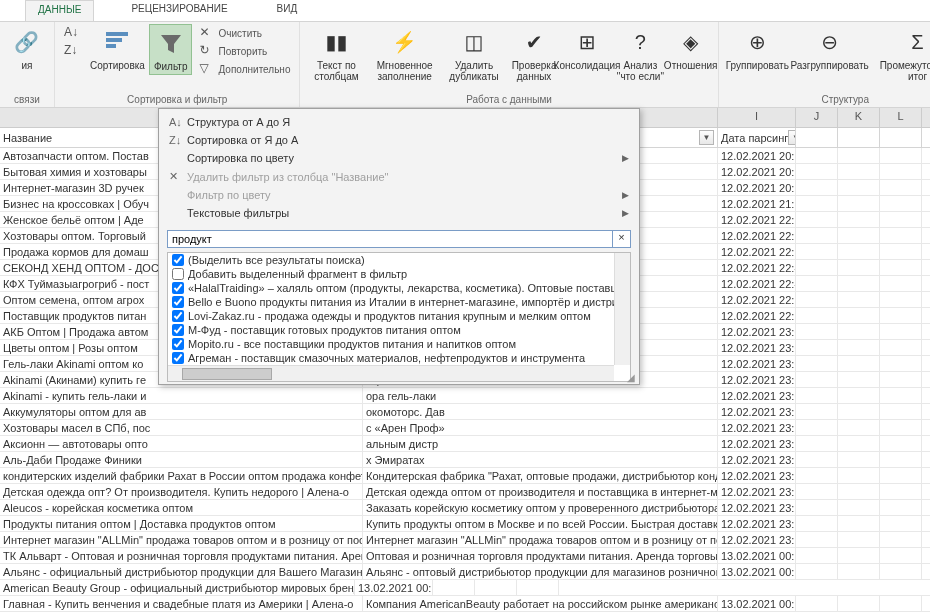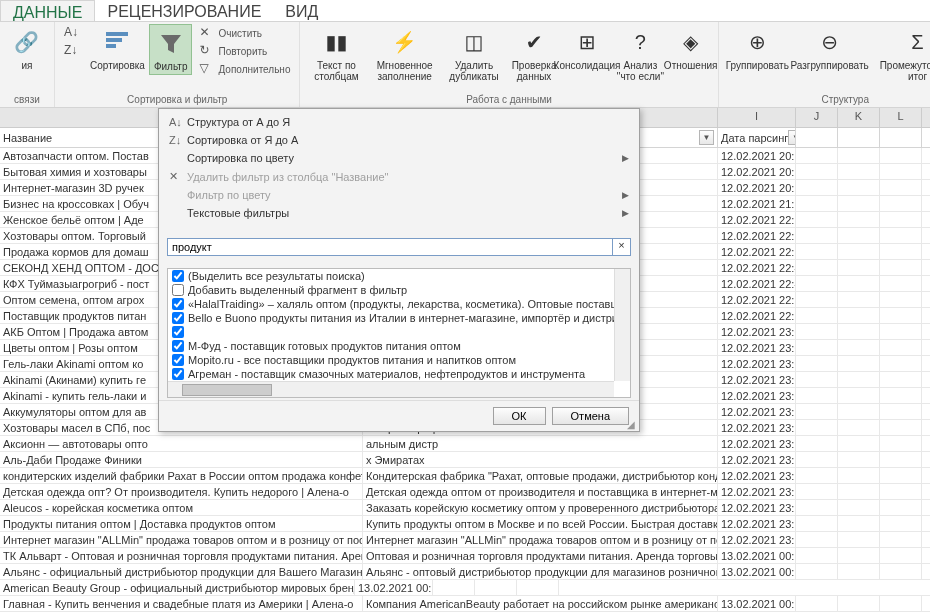--- a/index.html
+++ b/index.html
@@ -1,20 +1,20 @@
 <!DOCTYPE html>
 <html><head>
 <meta charset="utf-8">
 <style>
 * { margin: 0; padding: 0; box-sizing: border-box; font-family: "Segoe UI", Tahoma, sans-serif; }
 body { background: #fff; font-size: 11px; color: #333; width: 930px; height: 616px; overflow: hidden; position: relative; }
 
 
 .ribbon-tabs { display: flex; background: #fff; border-bottom: 1px solid #d4d4d4; height: 22px; }
-.ribbon-tab { padding: 3px 12px; font-size: 16px; color: #444; cursor: pointer; }
+.ribbon-tab { padding: 3px 12px; font-size: 10px; color: #444; cursor: pointer; margin-left: 25px; }
 .ribbon-tab.active { background: #f3f3f3; border-top: 1px solid #d4d4d4; border-left: 1px solid #d4d4d4; border-right: 1px solid #d4d4d4; color: #217346; }
 
 .ribbon-body { display: flex; background: #f3f3f3; border-bottom: 1px solid #d4d4d4; height: 86px; }
 .ribbon-group { display: flex; flex-direction: column; border-right: 1px solid #e0e0e0; padding: 2px 6px 0 6px; }
 .ribbon-group-items { display: flex; flex: 1; align-items: flex-start; }
 .ribbon-group-label { text-align: center; font-size: 10px; color: #666; padding: 2px 0; }
 .ribbon-btn-lg { display: flex; flex-direction: column; align-items: center; padding: 2px 4px; cursor: pointer; min-width: 42px; }
 .ribbon-btn-lg .icon { width: 32px; height: 32px; display: flex; align-items: center; justify-content: center; font-size: 20px; }
 .ribbon-btn-lg .lbl { font-size: 10px; text-align: center; line-height: 1.1; margin-top: 2px; }
 .ribbon-btn-sm { display: flex; align-items: center; padding: 1px 3px; font-size: 10px; cursor: pointer; color: #555; }
@@ -41,21 +41,21 @@
 .data-row { display: flex; border-bottom: 1px solid #e8e8e8; height: 16px; }
 .data-cell { border-right: 1px solid #e8e8e8; padding: 0 3px; font-size: 11px; white-space: nowrap; overflow: hidden; line-height: 16px; }
 
 
 .filter-popup { position: absolute; left: 158px; top: 0; width: 482px; background: #f3f3f3; border: 1px solid #a0a0a0; box-shadow: 2px 2px 6px rgba(0,0,0,.25); z-index: 100; }
 .filter-menu { padding: 4px 0; }
 .filter-menu-item { display: flex; align-items: center; padding: 3px 10px; font-size: 11px; cursor: pointer; }
 .filter-menu-item.disabled { color: #a0a0a0; }
 .filter-menu-item .icon { width: 18px; font-size: 11px; color: #666; }
 .filter-menu-item .arrow { margin-left: auto; font-size: 9px; color: #666; }
-.filter-search { margin: 12px 8px; display: flex; }
+.filter-search { margin: 4px 8px; display: flex; }
 .filter-search input { flex: 1; border: 1px solid #7a9cc6; padding: 2px 4px; font-size: 11px; background: #fff; }
 .filter-search .clear { width: 18px; border: 1px solid #7a9cc6; border-left: none; background: #fff; text-align: center; cursor: pointer; font-size: 11px; }
 .filter-list { margin: 2px 8px; border: 1px solid #bcbcbc; background: #fff; height: 130px; overflow: hidden; position: relative; }
 .filter-list-inner { position: absolute; top: 0; left: 0; right: 16px; }
 .filter-check { display: flex; align-items: center; padding: 1px 4px; font-size: 11px; white-space: nowrap; }
 .filter-check input { margin-right: 4px; width: 12px; height: 12px; }
 .filter-scroll { position: absolute; right: 0; top: 0; bottom: 16px; width: 16px; background: #f0f0f0; border-left: 1px solid #ddd; }
 .filter-hscroll { position: absolute; left: 0; right: 16px; bottom: 0; height: 16px; background: #f0f0f0; border-top: 1px solid #ddd; }
 .filter-hscroll-thumb { position: absolute; left: 14px; top: 2px; height: 12px; width: 90px; background: #cdcdcd; border: 1px solid #a8a8a8; }
 .filter-buttons { display: flex; justify-content: flex-end; padding: 6px 10px; gap: 6px; border-top: 1px solid #ddd; }
@@ -493,20 +493,21 @@
           <label class="filter-check">
             <input type="checkbox" checked="" style="">
             <span>«HalalTraiding» – халяль оптом (продукты, лекарства, косметика). Оптовые поставщики</span>
           </label>
           <label class="filter-check">
             <input type="checkbox" checked="" style="">
             <span>Bello e Buono продукты питания из Италии в интернет-магазине, импортёр и дистрибьютор для хор</span>
           </label>
           <label class="filter-check">
             <input type="checkbox" checked="" style="">
+            <span>Lovi-Zakaz.ru - продажа одежды и продуктов питания крупным и мелким оптом</span>
           </label>
           <label class="filter-check">
             <input type="checkbox" checked="" style="">
             <span>М-Фуд - поставщик готовых продуктов питания оптом</span>
           </label>
           <label class="filter-check">
             <input type="checkbox" checked="" style="">
             <span>Mopito.ru - все поставщики продуктов питания и напитков оптом</span>
           </label>
           <label class="filter-check">
@@ -520,19 +521,15 @@
           <label class="filter-check">
             <input type="checkbox" checked="" style="">
             <span>БАЛТФИШ - О компании. Продукты питания оптом</span>
           </label>
         </div>
       <div class="filter-scroll"></div>
       <div class="filter-hscroll">
           <div class="filter-hscroll-thumb"></div>
         </div>
     </div>
-    <div class="filter-buttons">
-      <button>ОК</button>
-      <button>Отмена</button>
-    </div>
     <div class="resize-grip">◢</div>
   </div>
 </div>
 
 </body></html>

